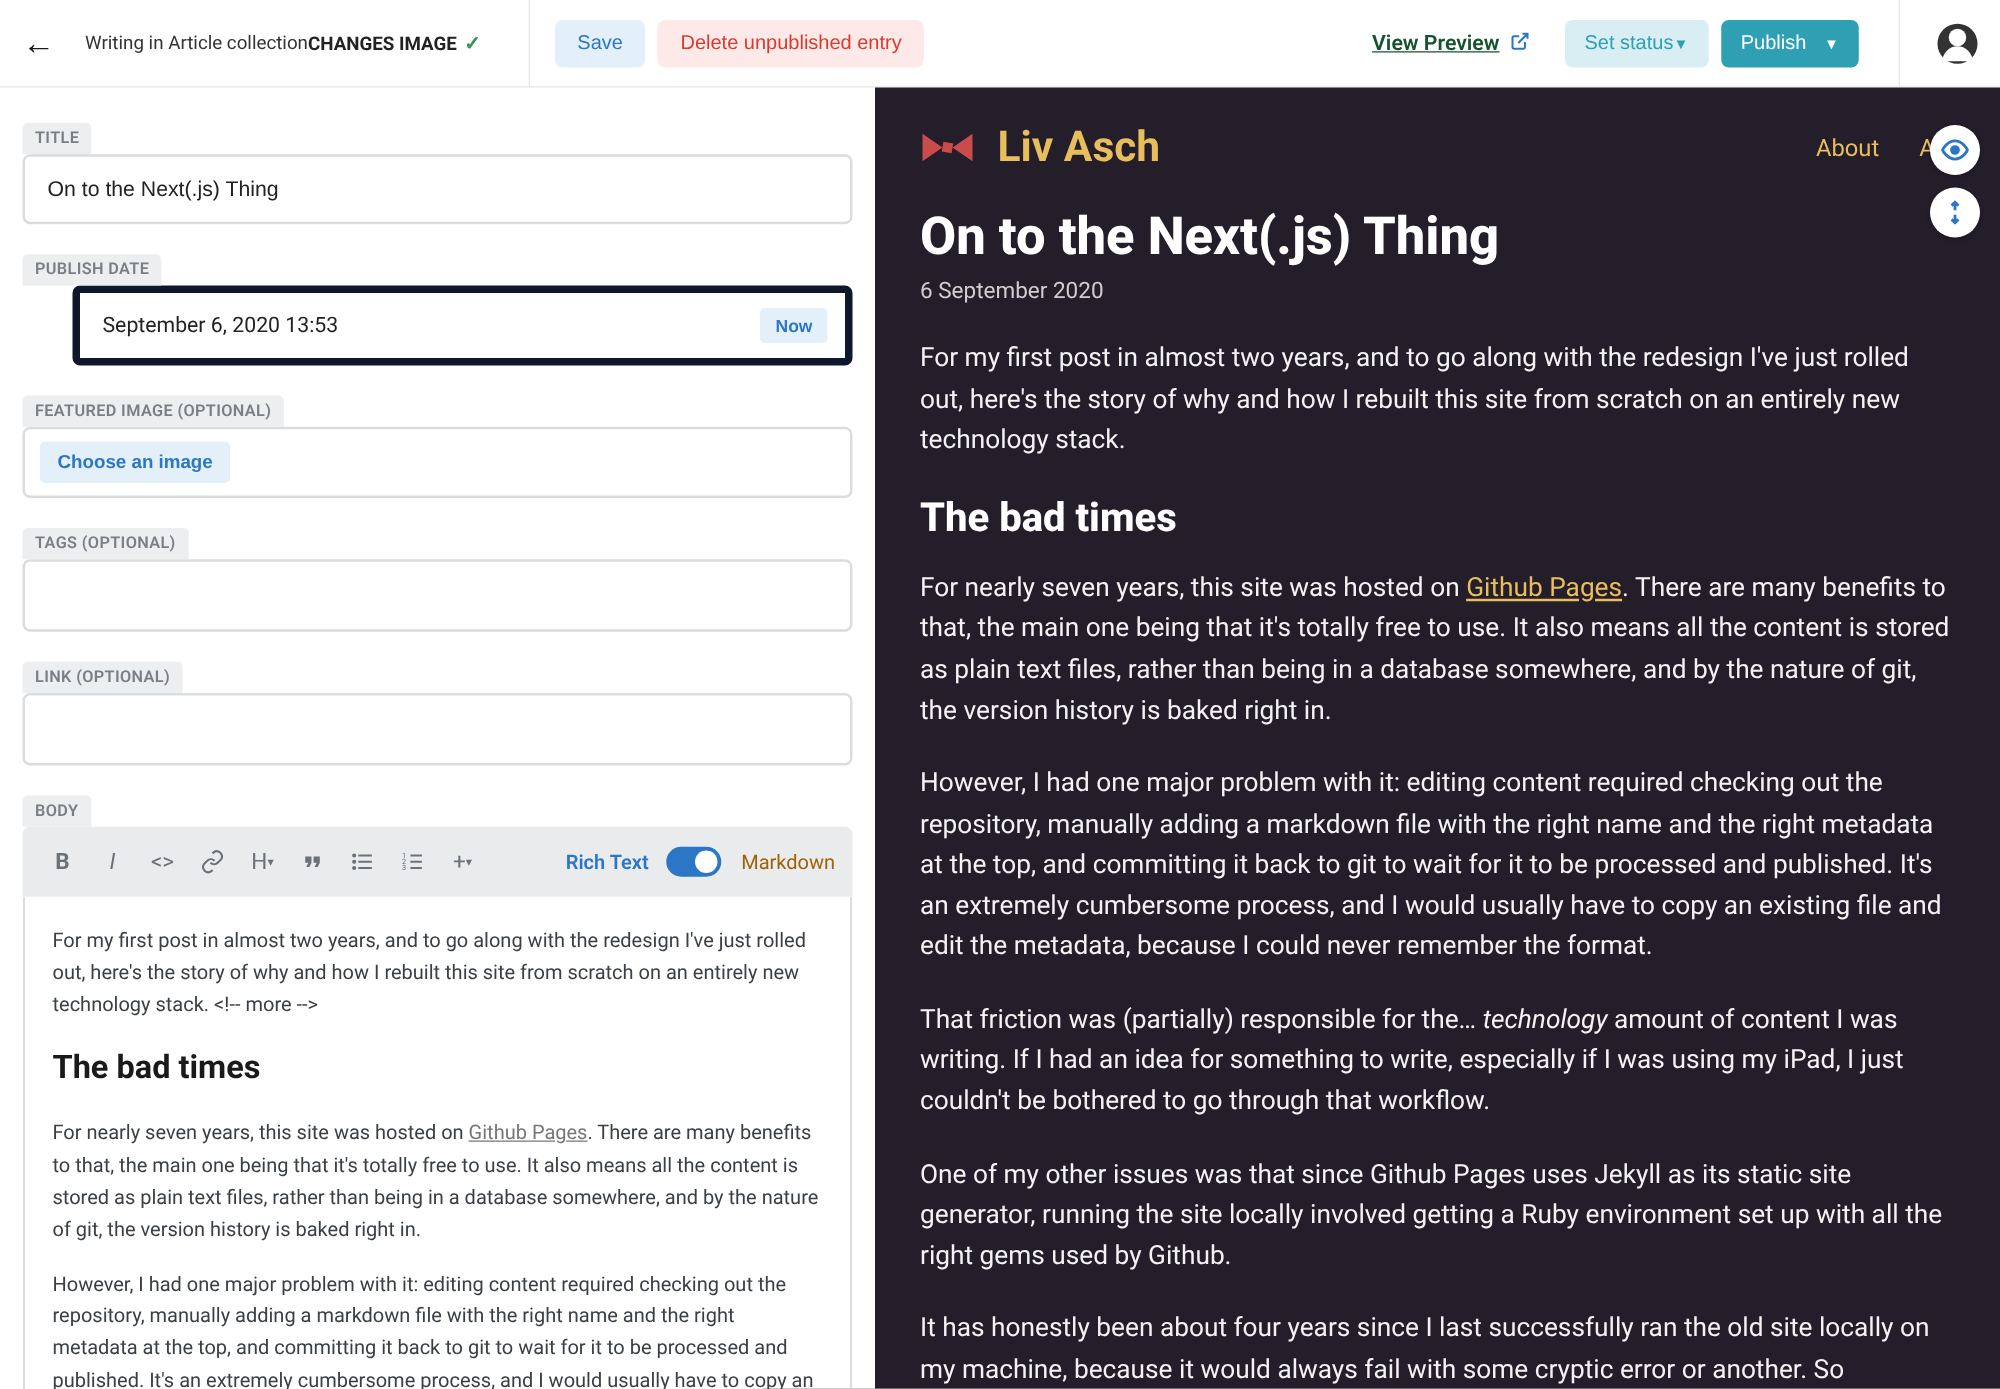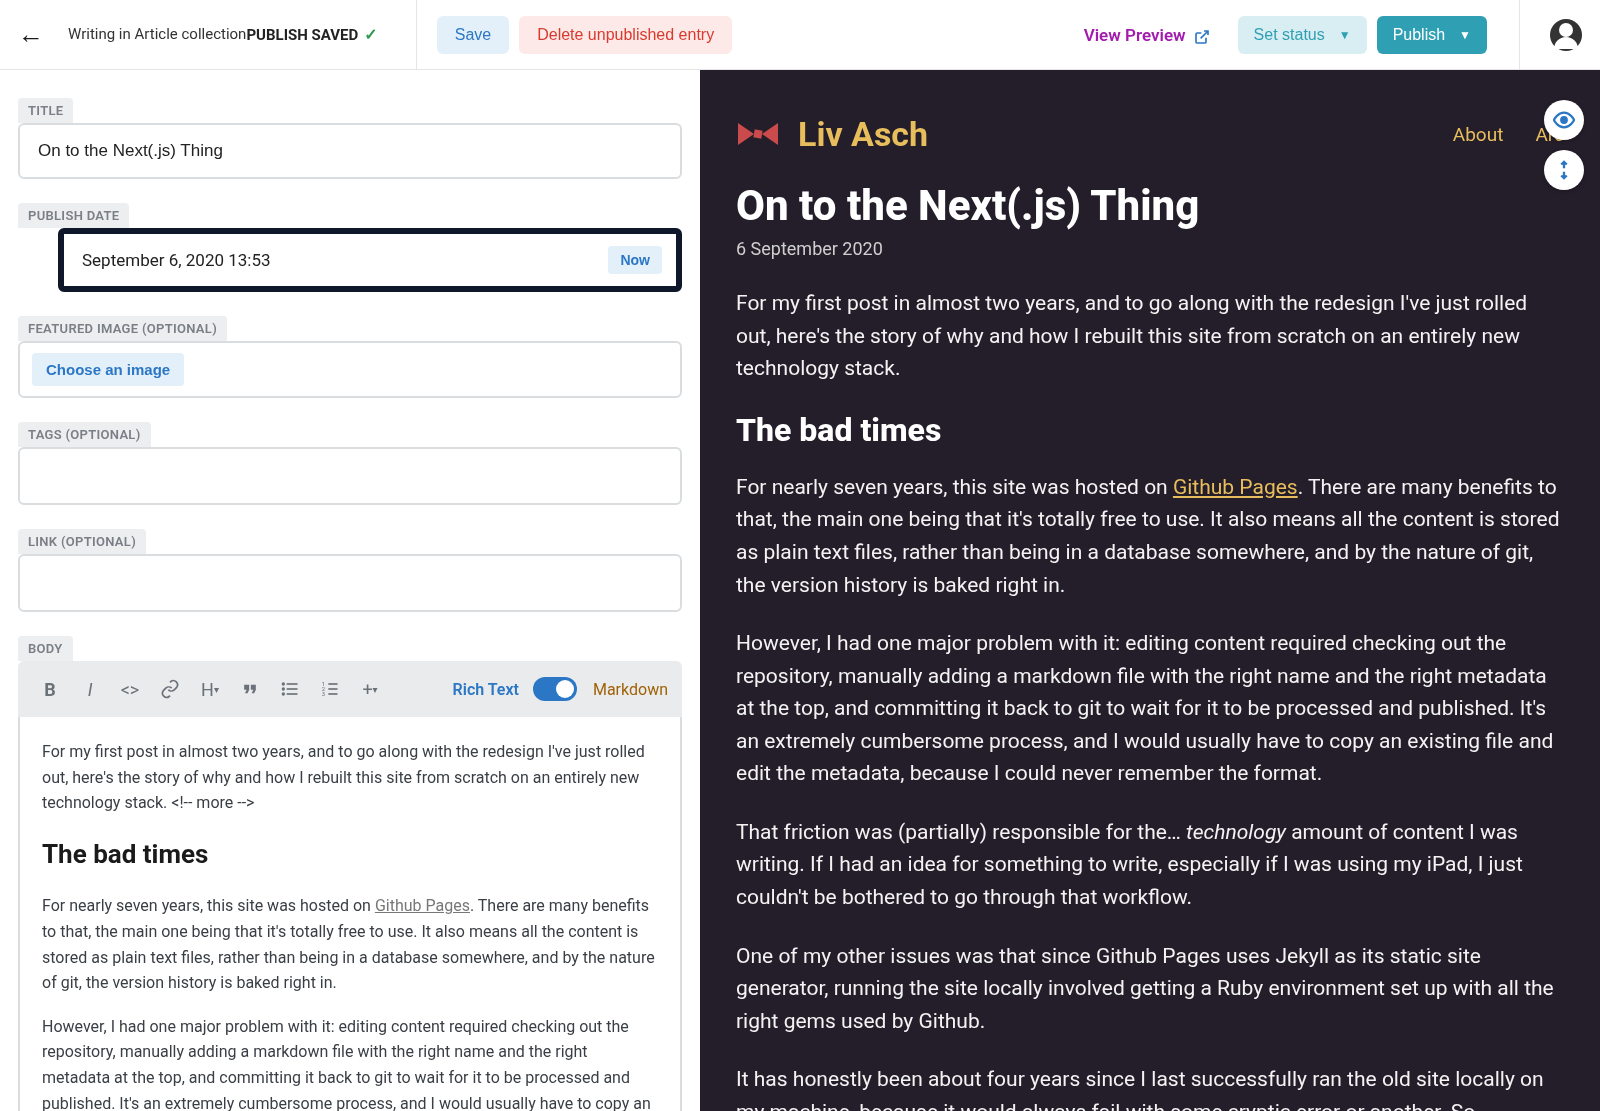--- a/index.html
+++ b/index.html
@@ -10,23 +10,23 @@
 .back-arrow { font-size: 26px; cursor: pointer; margin-right: 14px; }
 .collection-info { display: flex; flex-direction: row; margin-right: 18px; }
 .collection-label { font-size: 15px; color: #333; }
 .changes-saved { font-size: 15px; font-weight: 700; color: #222; display: flex; align-items: center; gap: 6px; }
 .check { color: #2e9a4d; font-size: 16px; }
 .divider { width: 1px; height: 70px; background: #e5e5e5; margin: 0 10px; }
 .btn { border: none; border-radius: 6px; padding: 10px 18px; font-size: 16px; font-weight: 500; cursor: pointer; }
 .btn-save { background: #e3f0fa; color: #2b77c5; }
 .btn-delete { background: #fde9e8; color: #d93a2e; }
 .toolbar-spacer { flex: 1; }
-.view-preview { color: #a21caf; font-weight: 600; font-size: 17px; display: flex; align-items: flex-end; gap: 8px; cursor: pointer; margin-right: 18px; }
+.view-preview { color: #14532d; font-weight: 600; font-size: 17px; display: flex; align-items: flex-start; gap: 8px; cursor: pointer; margin-right: 18px; text-decoration: underline; }
 .external-icon { width: 16px; height: 16px; }
-.btn-status { background: #d8eef2; color: #2fa0b3; display: flex; align-items: center; gap: 14px; padding: 10px 16px; }
+.btn-status { background: #d8eef2; color: #2fa0b3; display: flex; align-items: center; padding: 10px 16px; }
 .btn-publish { background: #2fa0b3; color: #fff; display: flex; align-items: center; gap: 14px; padding: 10px 16px; }
 .chevron { font-size: 12px; }
 .toolbar-right-divider { width: 1px; height: 70px; background: #e5e5e5; margin: 0 20px 0 22px; }
 .avatar { width: 32px; height: 32px; border-radius: 50%; background: #333; position: relative; }
 .avatar::before { content: ''; position: absolute; width: 14px; height: 14px; border-radius: 50%; background: #fff; top: 4px; left: 9px; }
 .avatar::after { content: ''; position: absolute; width: 24px; height: 12px; border-radius: 12px 12px 0 0; background: #fff; bottom: 2px; left: 4px; }
 
 
 .main { display: flex; height: calc(100% - 70px); }
 .editor { width: 700px; padding: 28px 18px; overflow-y: auto; }
@@ -51,21 +51,21 @@
 .rich-text-label { color: #2b77c5; font-weight: 600; font-size: 16px; margin-right: 10px; }
 .toggle { width: 44px; height: 24px; background: #2b77c5; border-radius: 12px; position: relative; cursor: pointer; margin-right: 12px; }
 .toggle::after { content: ''; position: absolute; width: 18px; height: 18px; background: #fff; border-radius: 50%; top: 3px; right: 3px; }
 .markdown-label { color: #a16207; font-size: 16px; }
 .body-content { border: 2px solid #d9dde0; border-top: none; border-radius: 0 0 6px 6px; padding: 22px 22px; font-size: 16px; line-height: 1.6; color: #3a3f45; }
 .body-content p { margin-bottom: 18px; }
 .body-content h2 { font-size: 26px; font-weight: 700; color: #1a1a1a; margin: 10px 0 18px; }
 .body-content a { color: #777; text-decoration: underline; }
 
 
-.preview-header { display: flex; align-items: center; padding: 44px 36px 28px; gap: 18px; }
+.preview-header { display: flex; align-items: center; padding: 28px 36px 28px; gap: 18px; }
 .bowtie { width: 44px; height: 30px; position: relative; }
 .bowtie svg { width: 100%; height: 100%; }
 .site-name { font-size: 34px; font-weight: 700; color: #e8be5d; }
 .preview-nav { margin-left: auto; display: flex; gap: 32px; }
 .preview-nav a { color: #e8be5d; font-size: 19px; text-decoration: none; }
 .preview-body { padding: 0 36px; }
 .preview-title { font-size: 42px; font-weight: 800; color: #fff; margin-bottom: 8px; line-height: 1.15; }
 .preview-date { font-size: 18px; color: #cfcfcf; margin-bottom: 28px; }
 .preview-body p { font-size: 21px; line-height: 1.55; color: #f3f3f3; margin-bottom: 26px; }
 .preview-body h2 { font-size: 32px; font-weight: 800; color: #fff; margin: 16px 0 22px; }
@@ -81,21 +81,21 @@
 .h-sub { font-size: 10px; vertical-align: sub; }
 </style>
 </head>
 <body>
 
 <div class="toolbar">
   <span class="back-arrow">←</span>
   <div class="collection-info">
     <span class="collection-label">Writing in Article collection</span>
     <span class="changes-saved">
-      <span>PUBLISH SAVED</span>
+      <span>CHANGES IMAGE</span>
       <span class="check">✓</span>
     </span>
   </div>
   <div class="divider"></div>
   <button class="btn btn-save">Save</button>
   <button class="btn btn-delete">Delete unpublished entry</button>
   <div class="toolbar-spacer"></div>
   <div class="view-preview">
     <span>View Preview</span>
     <svg class="external-icon" viewBox="0 0 24 24" fill="none" stroke="#2b77c5" stroke-width="2.5">

